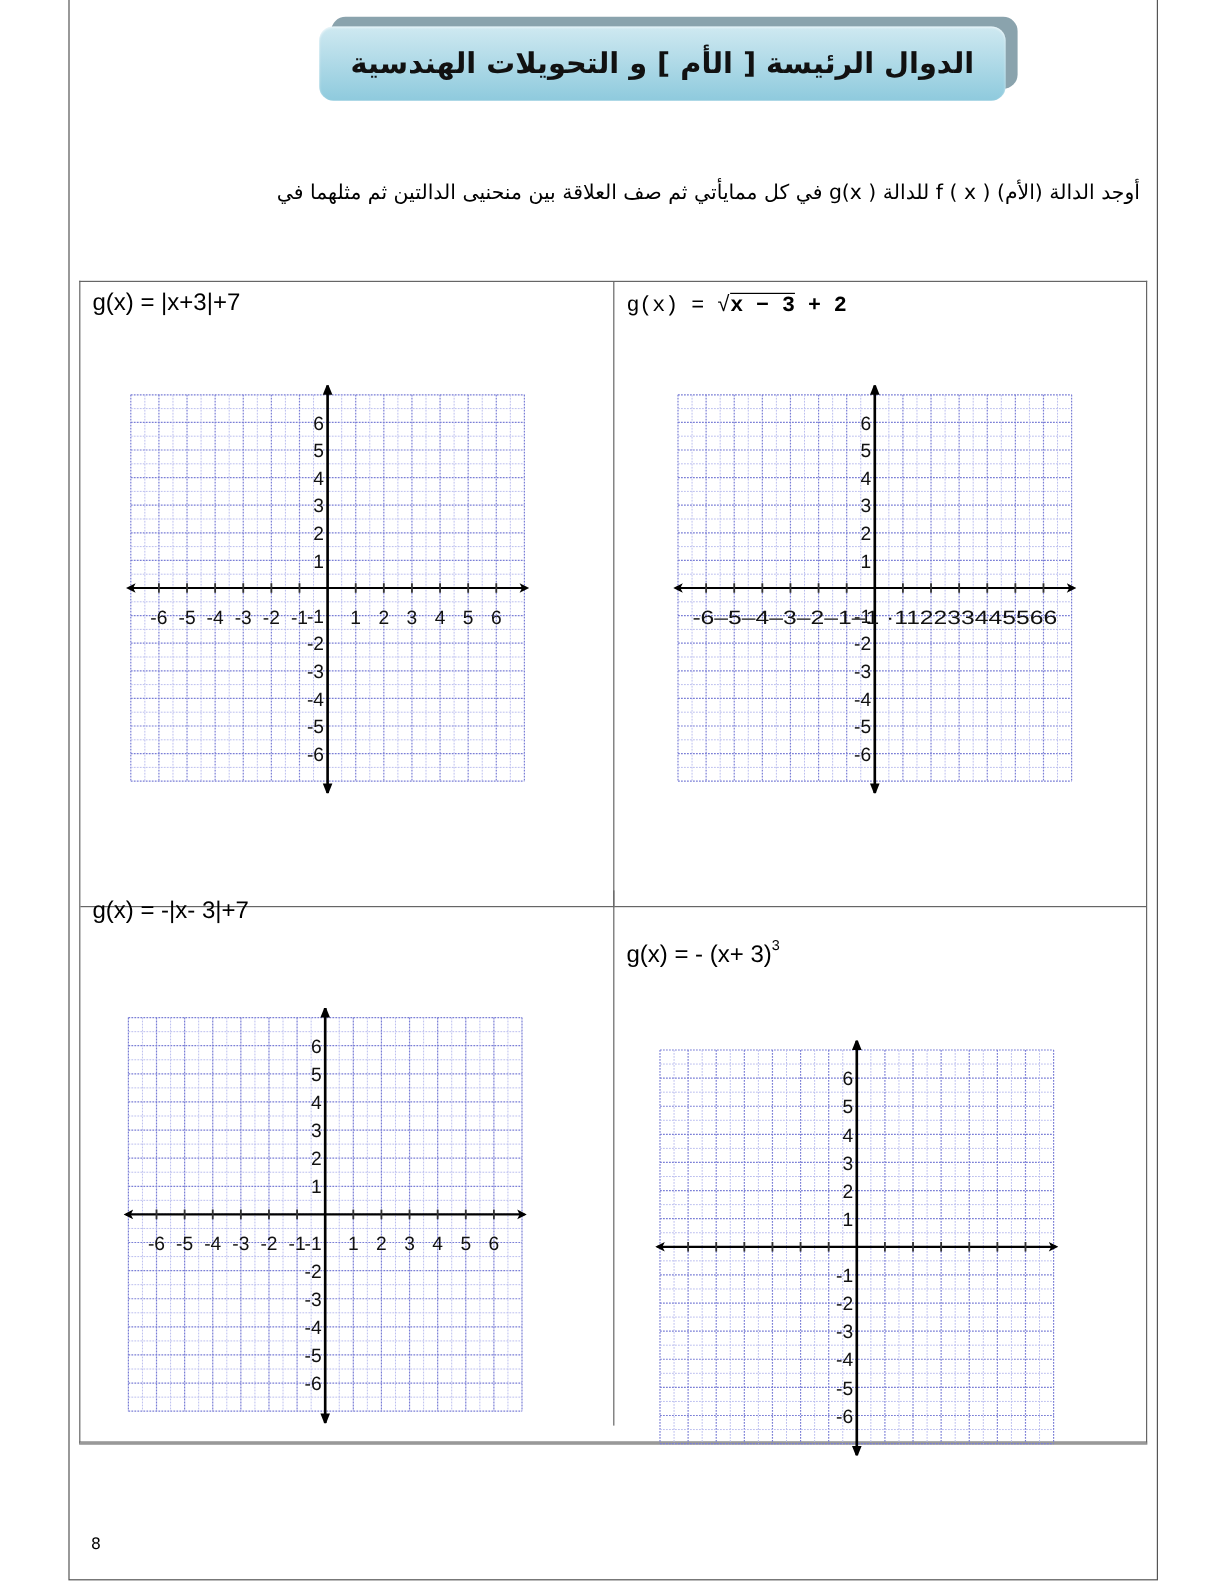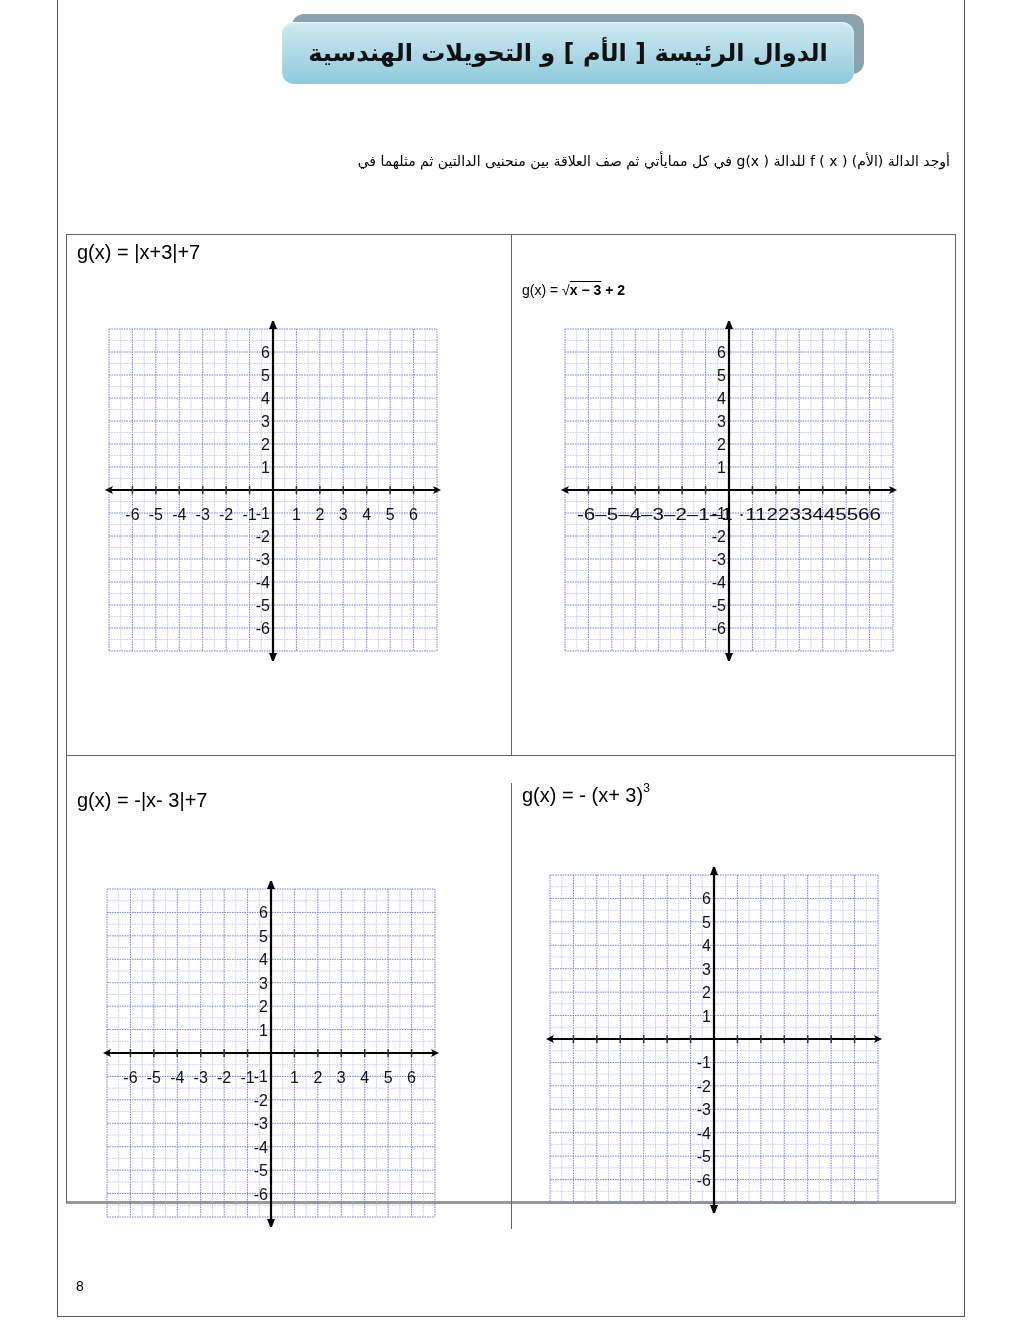--- a/index.html
+++ b/index.html
@@ -1,43 +1,43 @@
 <!DOCTYPE html>
 <html><head>
 <meta charset="utf-8">
 <style>
   html, body { margin: 0; padding: 0; background: #ffffff; }
   body { width: 1020px; height: 1320px; position: relative; overflow: hidden;
          font-family: "DejaVu Sans", sans-serif; color: #000; }
   .page-frame { position: absolute; left: 57px; top: -2px; width: 908px; height: 1319px;
                 border: 1.5px solid #555; box-sizing: border-box; }
-  .title-banner { position: absolute; left: 266px; top: 14px; width: 582px; height: 70px; margin-left: 16px; }
+  .title-banner { position: absolute; left: 266px; top: 14px; width: 582px; height: 70px; }
   .title-shadow { position: absolute; left: 10px; top: 0; width: 572px; height: 60px;
                   background: #8aa3ad; border-radius: 12px; }
   .title-box { position: absolute; left: 0; top: 8px; width: 572px; height: 62px;
                border-radius: 12px;
                background: linear-gradient(180deg, #cfe9f1 0%, #b2dbe8 45%, #8ecadd 100%);
                box-shadow: inset 0 1px 2px rgba(255,255,255,0.7);
                display: flex; align-items: center; justify-content: center; }
   .title-text { font-family: "DejaVu Sans", sans-serif; font-weight: bold; font-size: 24px;
                 direction: rtl; color: #111; letter-spacing: -0.5px; }
   .instructions { position: absolute; left: 70px; top: 140px; width: 880px; direction: rtl;
-                  text-align: right; font-size: 14px; line-height: 42px;
+                  text-align: right; font-size: 17px; line-height: 42px;
                   font-family: "DejaVu Sans", sans-serif; }
   .grid-table { position: absolute; left: 66px; top: 234px; width: 890px; height: 970px;
                 border: 1.5px solid #666; box-sizing: border-box;
                 border-bottom: 3px solid #999; }
   .cell { position: absolute; box-sizing: border-box; }
   .cell.c1 { left: 0; top: 0; width: 445px; height: 521px; border-right: 1.5px solid #666; border-bottom: 1.5px solid #666; }
   .cell.c2 { left: 445px; top: 0; width: 443px; height: 521px; border-bottom: 1.5px solid #666; }
-  .cell.c3 { left: 0; top: 548px; width: 445px; height: 446px; border-right: 1.5px solid #666; }
+  .cell.c3 { left: 0; top: 507px; width: 445px; height: 446px; border-right: 1.5px solid #666; }
   .cell.c4 { left: 445px; top: 540px; width: 443px; height: 446px; }
   .formula { position: absolute; left: 10px; top: 6px; font-family: "Liberation Sans", sans-serif;
              font-size: 20px; white-space: nowrap; }
-  .formula.serif { font-family: Liberation Sans, sans-serif; font-size: 14px; top: 10px; margin-top: 37px; }
+  .formula.serif { font-family: Liberation Mono, monospace; font-size: 18px; top: 10px; }
   .formula .rad { text-decoration: overline; font-weight: bold; }
   .formula .bold { font-weight: bold; }
   .formula sup { font-size: 12px; vertical-align: 10px; }
   .plane { position: absolute; }
   .page-number { position: absolute; left: 76px; top: 1278px; font-size: 14px;
                  font-family: "Liberation Sans", sans-serif; }
   svg text { font-family: "Liberation Sans", sans-serif; }
 </style>
 </head>
 <body>

